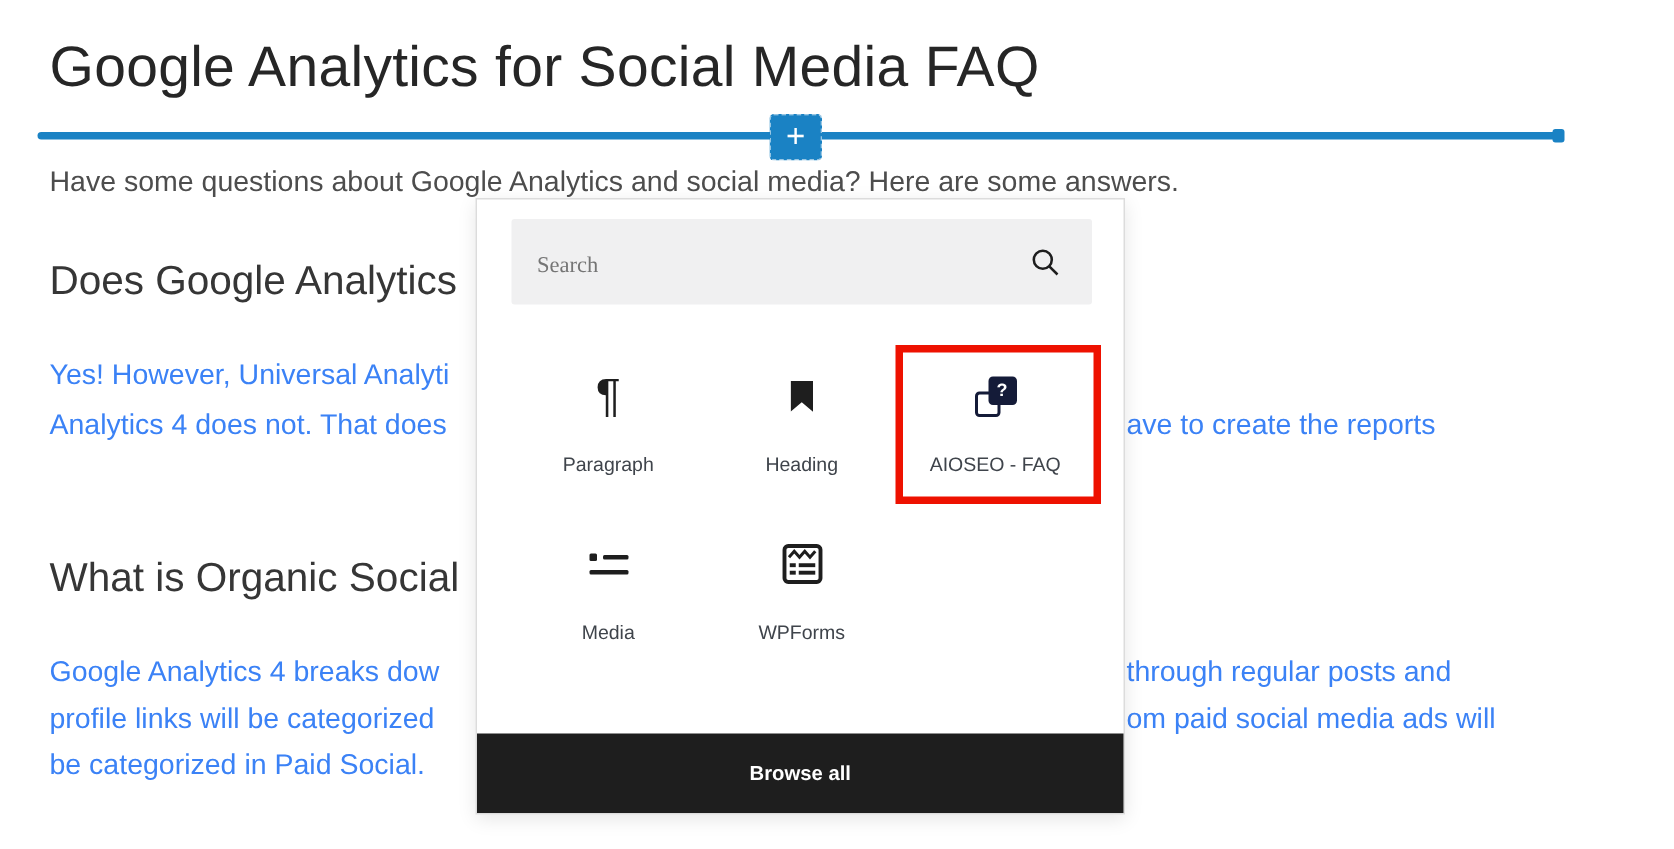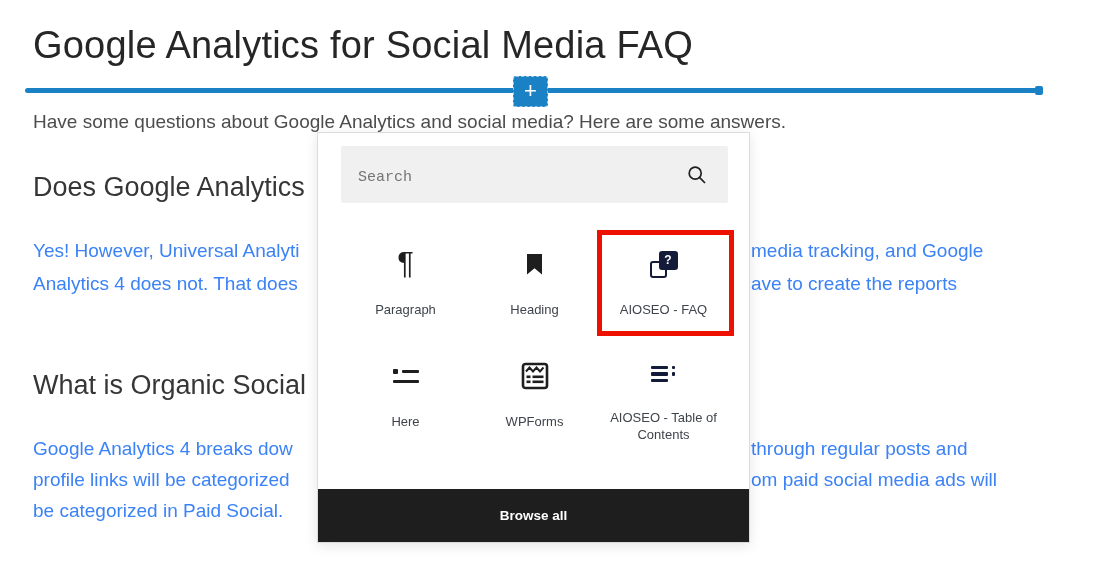--- a/index.html
+++ b/index.html
@@ -44,21 +44,21 @@
     background:#fff; border:1px solid #dcdcdc; box-shadow:0 3px 12px rgba(0,0,0,.10);
     z-index:5;
   }
   .search-box {
     position:absolute; left:23px; top:13px; width:387px; height:57px;
     background:var(--searchbg); border-radius:2px;
   }
   .search-box input {
     width:100%; height:100%; background:transparent; border:none; outline:none;
     padding:5px 48px 0 17px; font-size:15px; color:#0f766e;
-    font-family:Liberation Mono, monospace;
+    font-family:Liberation Serif, serif;
   }
   .search-box input::placeholder { color:#757575; opacity:1; }
   .search-box .mag { position:absolute; right:21px; top:19px; }
 
   .blocks-grid {
     position:absolute; left:23px; top:86px; width:387px;
     display:grid; grid-template-columns:repeat(3,129px); grid-auto-rows:112px;
   }
   .block-item { display:flex; flex-direction:column; align-items:center; padding-top:28px; cursor:pointer; }
   .icon-box { height:34px; display:flex; align-items:center; justify-content:center; }
@@ -114,21 +114,20 @@
     <span class="nub"></span>
   </div>
   <div class="plus-btn">+</div>
 
   <p class="intro">Have some questions about Google Analytics and social media? Here are some answers.</p>
 
   <h2 class="h2" style="top:172px">Does Google Analytics</h2>
 
   <div class="bgline" style="top:240px">
     <span class="lf">Yes! However, Universal Analyti</span>
-    <span class="rf">media tracking, and Google</span>
   </div>
   <div class="bgline" style="top:273px">
     <span class="lf">Analytics 4 does not. That does</span>
     <span class="rf">ave to create the reports</span>
   </div>
 
   <h2 class="h2" style="top:370px">What is Organic Social</h2>
 
   <div class="bgline" style="top:438px">
     <span class="lf">Google Analytics 4 breaks dow</span>
@@ -182,49 +181,37 @@
       </div>
 
       <div class="block-item">
         <div class="icon-box">
           <span class="i-list">
               <span class="dot"></span>
               <span class="b1"></span>
               <span class="b2"></span>
             </span>
         </div>
-        <div class="block-label">Here</div>
+        <div class="block-label">Media</div>
       </div>
 
       <div class="block-item">
         <div class="icon-box">
           <svg width="30" height="30" viewBox="0 0 30 30">
             <rect x="3" y="3" width="24" height="24" rx="2.5" fill="none" stroke="#1e1e1e" stroke-width="2.6"></rect>
             <path d="M6 10.5 L9.5 6.5 L13 10.5 L16.5 6.5 L20 10.5 L23.5 6.5" fill="none" stroke="#1e1e1e" stroke-width="2"></path>
             <rect x="6.5" y="14.5" width="4" height="2.6" fill="#1e1e1e"></rect>
             <rect x="12.5" y="14.5" width="11" height="2.6" fill="#1e1e1e"></rect>
             <rect x="6.5" y="19.5" width="4" height="2.6" fill="#1e1e1e"></rect>
             <rect x="12.5" y="19.5" width="11" height="2.6" fill="#1e1e1e"></rect>
           </svg>
         </div>
         <div class="block-label">WPForms</div>
       </div>
 
-      <div class="block-item">
-        <div class="icon-box">
-          <span class="i-toc">
-            <span class="bar" style="top:0"></span>
-            <span class="bar" style="top:6.8px"></span>
-            <span class="bar" style="top:13.6px"></span>
-            <span class="d" style="top:0"></span>
-            <span class="d" style="top:6.8px"></span>
-          </span>
-        </div>
-        <div class="block-label">AIOSEO - Table of Contents</div>
-      </div>
 
     </div>
 
     <div class="browse-all">Browse all</div>
   </div>
 
   <div class="red-box"></div>
 
 </div>
 

